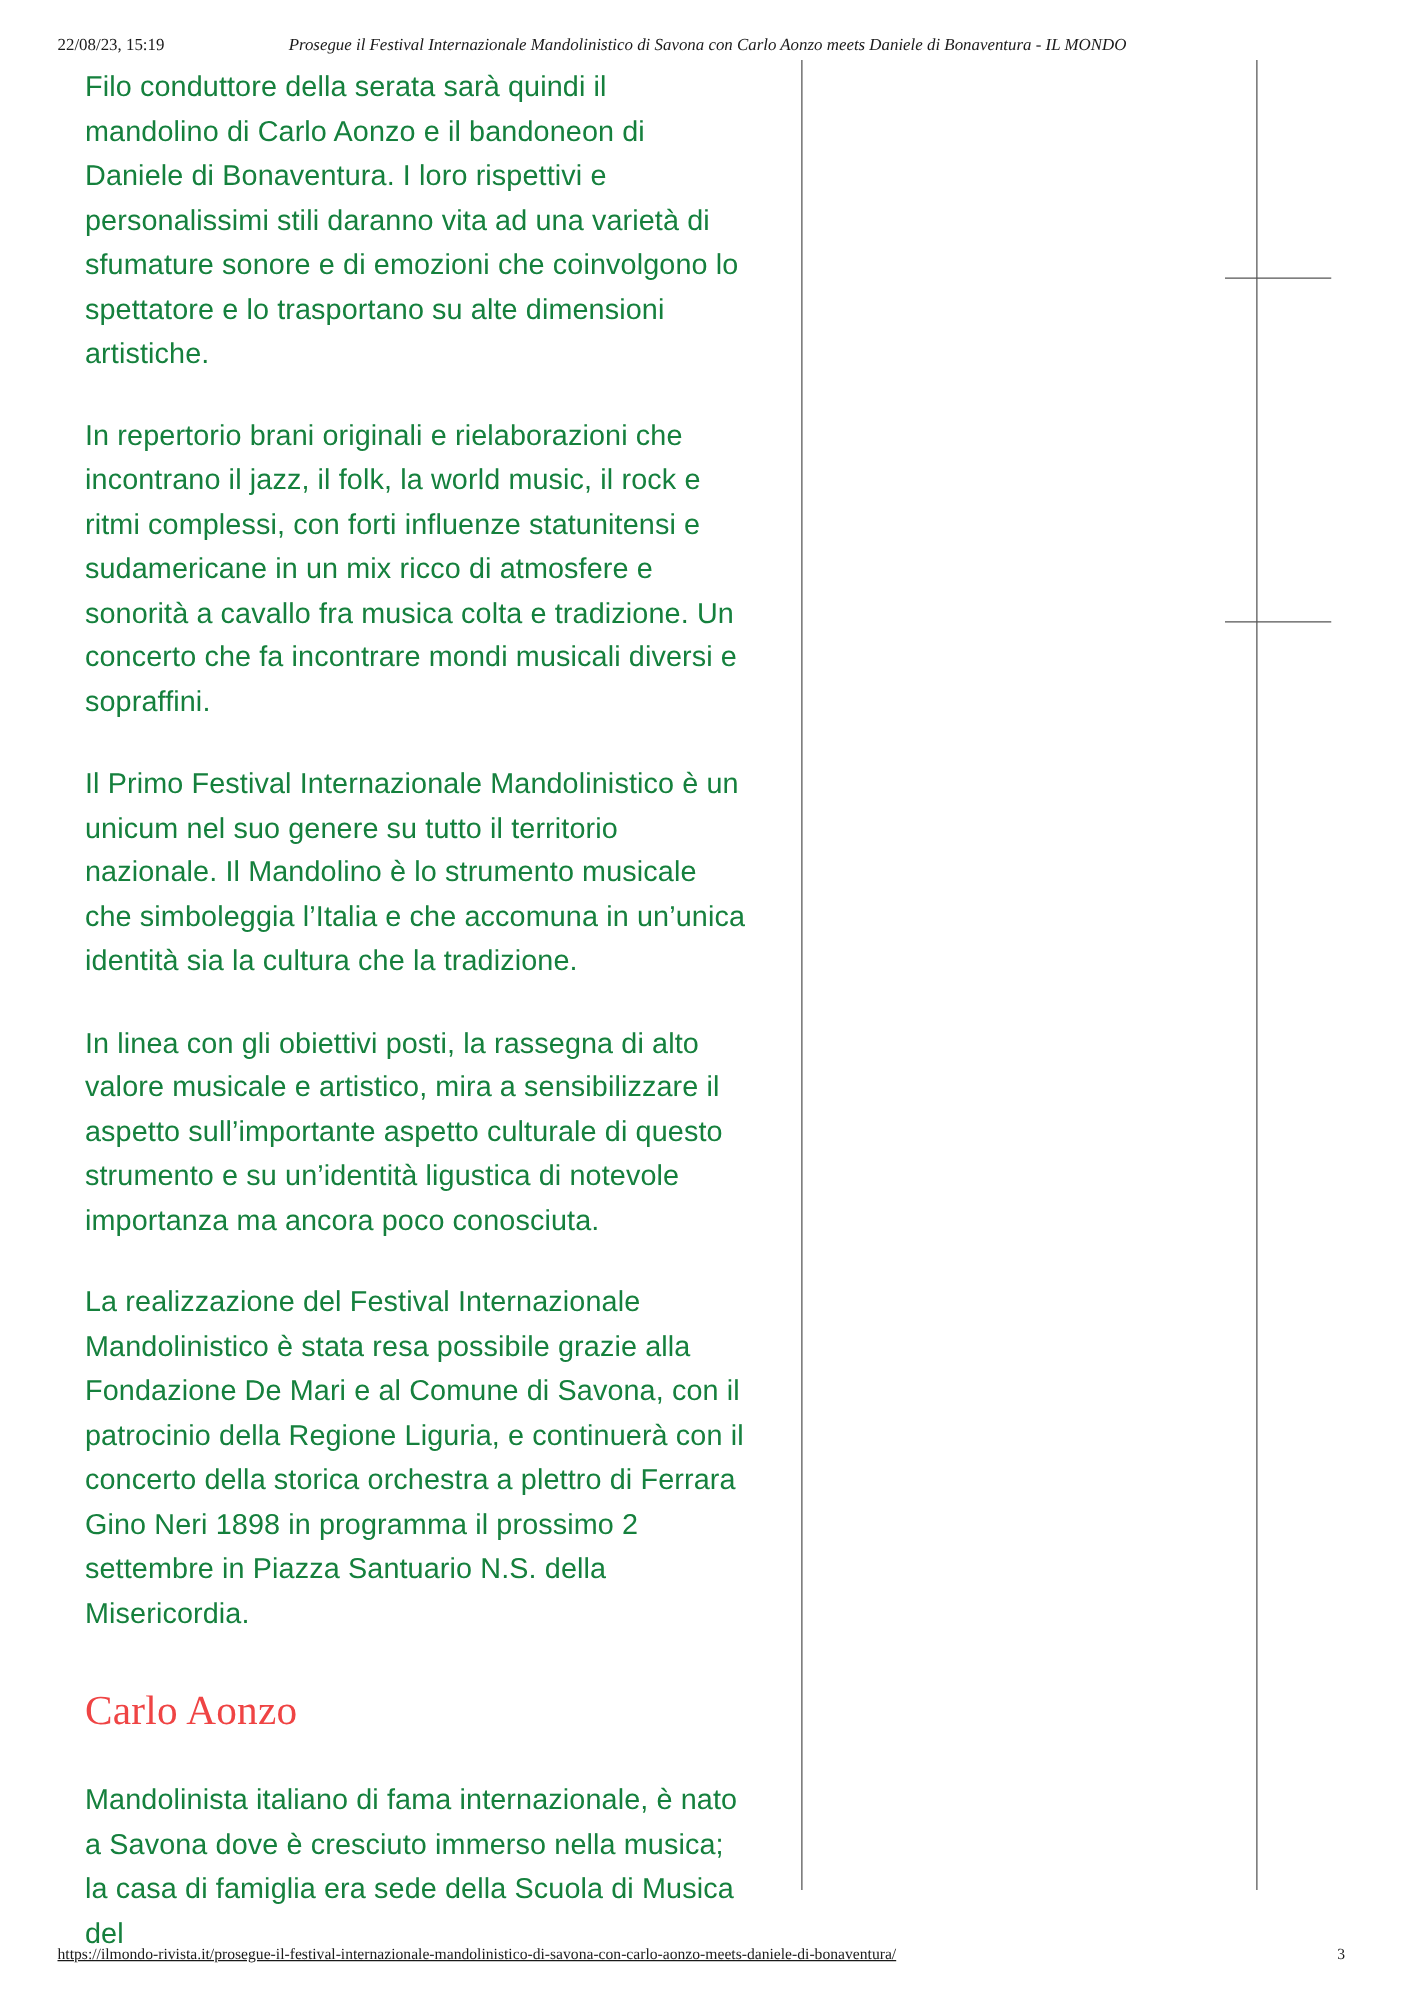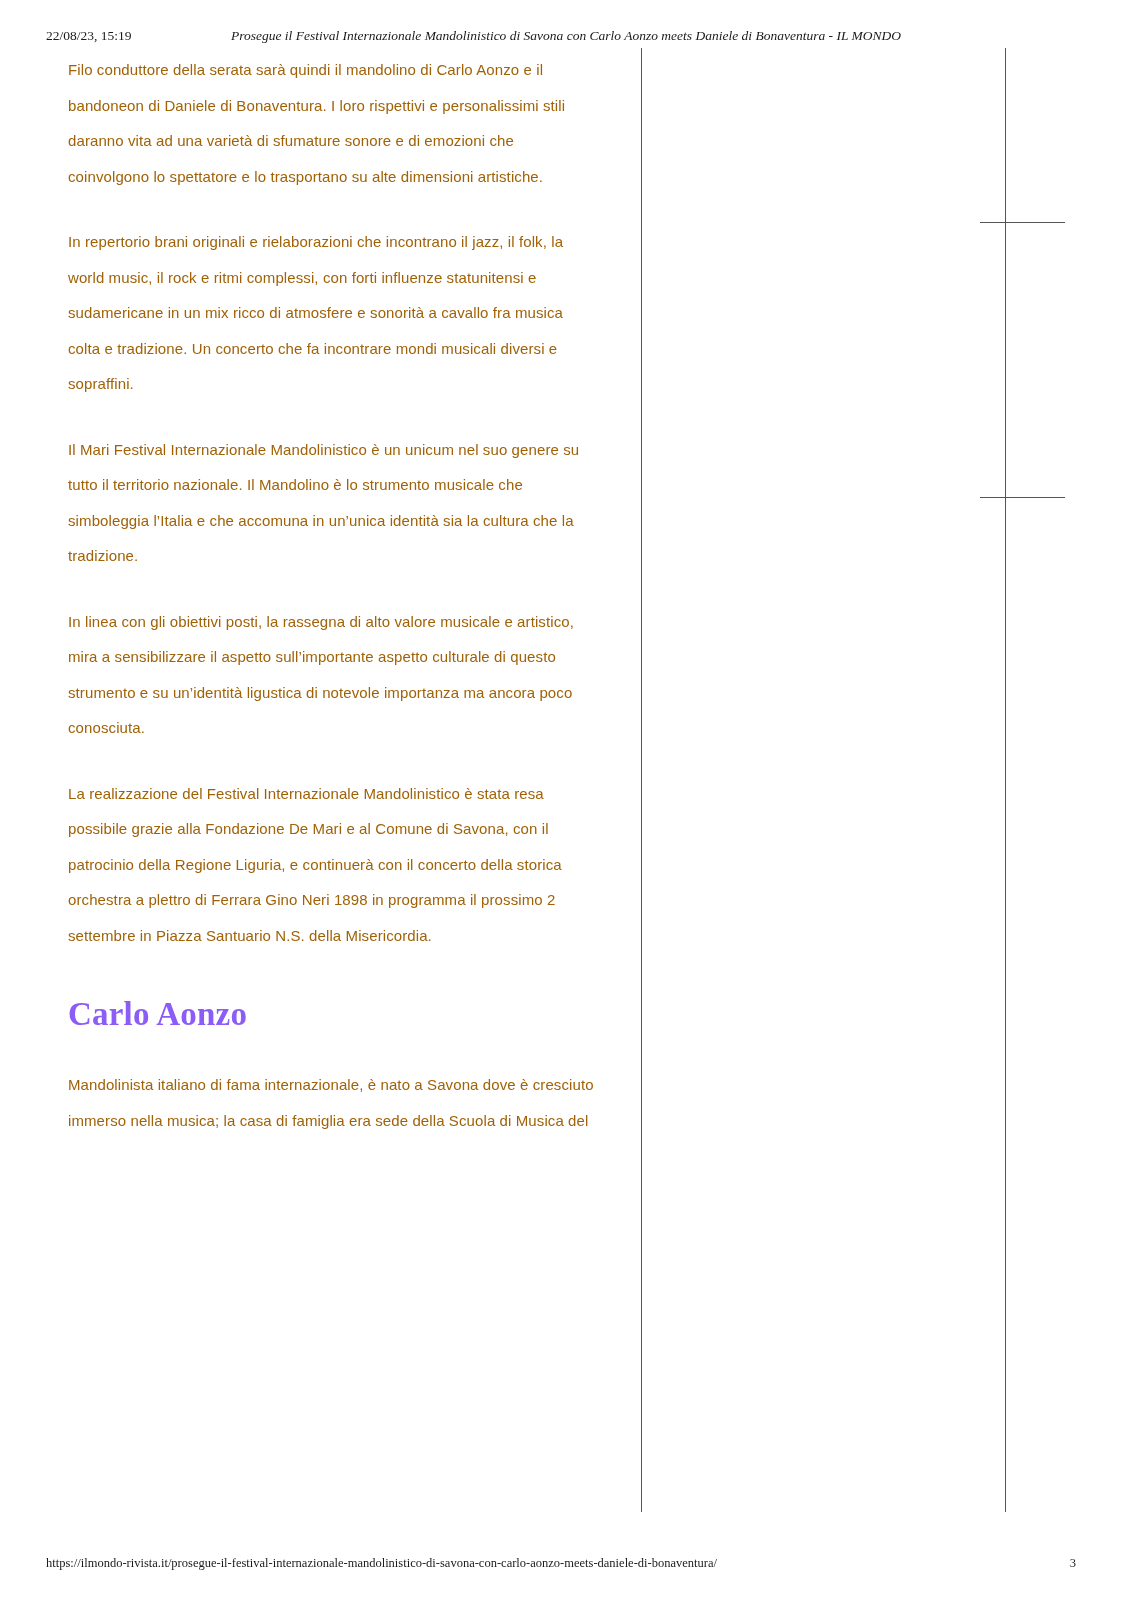--- a/index.html
+++ b/index.html
@@ -52,20 +52,21 @@
     height: 18px;
     font-family: "Liberation Serif", serif;
     font-size: 12.5px;
     color: #1a1a1a;
   }
   .footer-url {
     position: absolute;
     left: 46px;
     top: 0;
     white-space: nowrap;
+    text-decoration: underline;
   }
   .footer-pagenum {
     position: absolute;
     right: 56px;
     top: 0;
   }
 
   
   .vrule {
     position: absolute;
@@ -85,36 +86,36 @@
 
   
   .content {
     position: absolute;
     left: 68px;
     top: 52px;
     width: 530px;
   }
   p.para {
     margin: 0 0 30px 0;
-    font-size: 15px;
+    font-size: 23px;
     line-height: 35.5px;
-    color: #a16207;
+    color: #15803d;
     font-family: "Liberation Sans", sans-serif;
     letter-spacing: 0.1px;
   }
   p.para:last-child { margin-bottom: 0; margin-top: 24px; }
   .it { }
 
   h2.heading {
     margin: 42px 0 34px 0;
     font-family: "Liberation Serif", serif;
-    font-weight: bold;
+    font-weight: normal;
     font-size: 33px;
     line-height: 38px;
-    color: #8b5cf6;
+    color: #ef4444;
     letter-spacing: 0.2px;
   }
 </style>
 </head>
 <body>
 
 <div class="page">
 
   <div class="page-header">
     <span class="header-date">22/08/23, 15:19</span>
@@ -123,21 +124,21 @@
 
   <div class="vrule vrule-a"></div>
   <div class="vrule vrule-b"></div>
   <div class="hrule hrule-a"></div>
   <div class="hrule hrule-b"></div>
 
   <div class="content">
     <div id="paragraph-container">
         <p class="para"><span>Filo conduttore della serata sarà quindi il mandolino di Carlo Aonzo e il bandoneon di Daniele di Bonaventura. I loro rispettivi e personalissimi stili daranno vita ad una varietà di sfumature sonore e di emozioni che coinvolgono lo spettatore e lo trasportano su alte dimensioni artistiche.</span></p>
         <p class="para"><span>In repertorio brani originali e rielaborazioni che incontrano il jazz, il folk, la world music, il rock e ritmi complessi, con forti influenze statunitensi e sudamericane in un mix ricco di atmosfere e sonorità a cavallo fra musica colta e tradizione. Un concerto che fa incontrare mondi musicali diversi e sopraffini.</span></p>
-        <p class="para"><span>Il Mari </span><span class="it">Festival Internazionale Mandolinistico</span><span> è un unicum nel suo genere su tutto il territorio nazionale. Il Mandolino è lo strumento musicale che simboleggia l’Italia e che accomuna in un’unica identità sia la cultura che la tradizione.</span></p>
+        <p class="para"><span>Il Primo </span><span class="it">Festival Internazionale Mandolinistico</span><span> è un unicum nel suo genere su tutto il territorio nazionale. Il Mandolino è lo strumento musicale che simboleggia l’Italia e che accomuna in un’unica identità sia la cultura che la tradizione.</span></p>
         <p class="para"><span>In linea con gli obiettivi posti, la rassegna di alto valore musicale e artistico, mira a sensibilizzare il aspetto sull’importante aspetto culturale di questo strumento e su un’identità ligustica di notevole importanza ma ancora poco conosciuta.</span></p>
         <p class="para"><span>La realizzazione del </span><span class="it">Festival Internazionale Mandolinistico</span><span> è stata resa possibile grazie alla Fondazione De Mari e al Comune di Savona, con il patrocinio della Regione Liguria, e continuerà con il concerto della storica orchestra a plettro di Ferrara </span><span class="it">Gino Neri 1898</span><span> in programma il prossimo 2 settembre in Piazza Santuario N.S. della Misericordia.</span></p>
       </div>
     <h2 class="heading">Carlo Aonzo</h2>
     <div id="paragraph-container-after">
         <p class="para"><span>Mandolinista italiano di fama internazionale, è nato a Savona dove è cresciuto immerso nella musica; la casa di famiglia era sede della Scuola di Musica del</span></p>
       </div>
   </div>
 
   <div class="page-footer">

